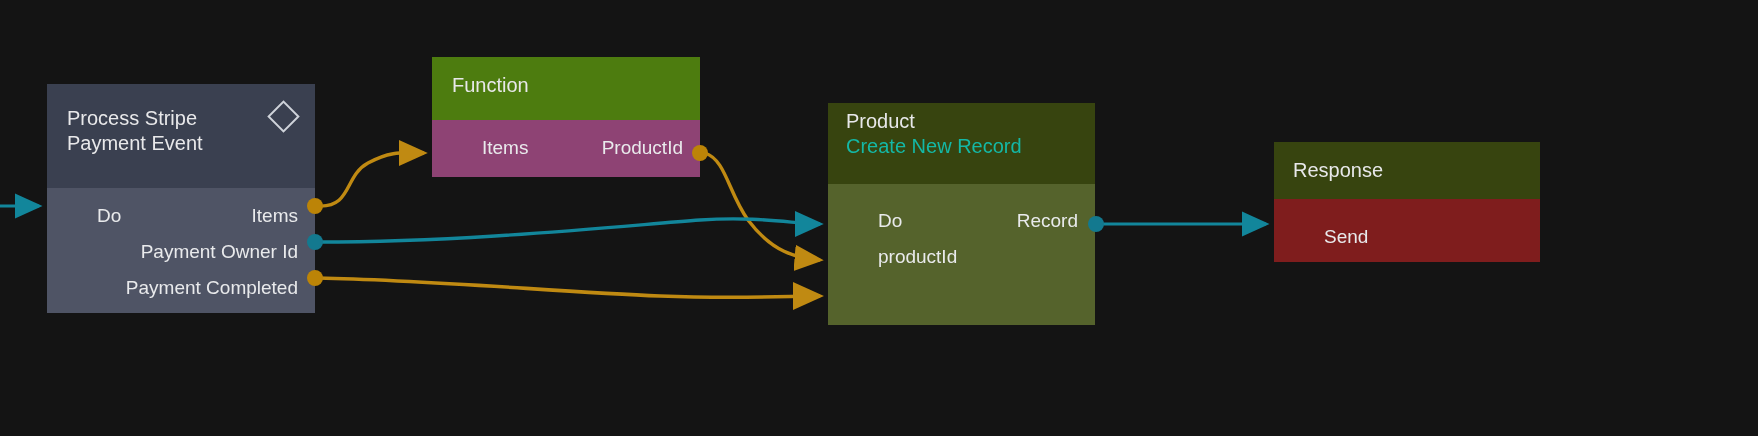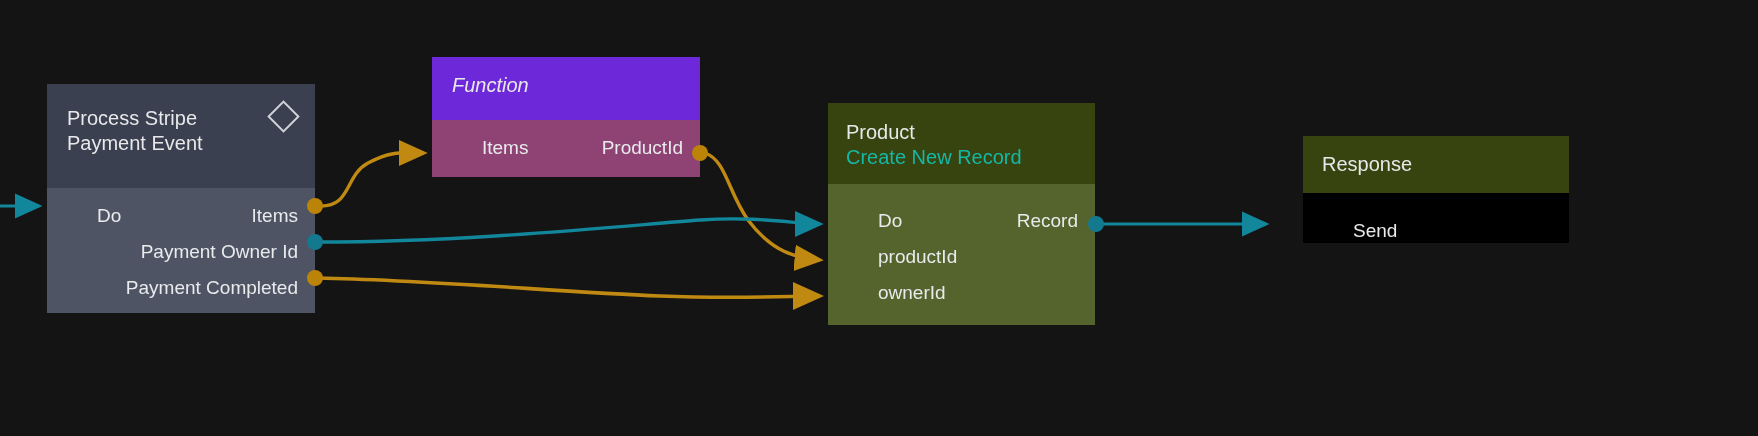--- a/index.html
+++ b/index.html
@@ -25,32 +25,32 @@
   
   #node-trigger{left:47px;top:84px;width:268px;height:229px;}
   #node-trigger .hdr{height:104px;background:#3a4050;padding:22px 0 0 20px;}
   #node-trigger .body{height:125px;background:#4f5465;padding-top:10px;}
 
   .diamond{position:absolute;right:20px;top:21px;width:19px;height:19px;
            border:2px solid #cfd3da;transform:rotate(45deg);}
 
   
   #node-function{left:432px;top:57px;width:268px;height:120px;}
-  #node-function .hdr{height:63px;background:#6d28d9;padding:16px 0 13px 20px;font-style:italic;}
+  #node-function .hdr{height:63px;background:#4d7c0f;padding:16px 0 13px 20px;}
   #node-function .body{height:57px;background:#8e4374;padding-top:10px;}
 
   
   #node-product{left:828px;top:103px;width:267px;height:222px;}
-  #node-product .hdr{height:81px;background:#37440f;padding:17px 0 0 18px;}
+  #node-product .hdr{height:81px;background:#37440f;padding:6px 0 0 18px;}
   #node-product .body{height:141px;background:#55632c;padding-top:19px;}
 
   
-  #node-response{left:1274px;top:136px;width:266px;height:126px;margin-left:29px;}
+  #node-response{left:1274px;top:142px;width:266px;height:126px;}
   #node-response .hdr{height:57px;background:#37440f;padding:16px 0 0 19px;}
-  #node-response .body{height:50px;background:#000000;padding-top:20px;}
+  #node-response .body{height:63px;background:#7f1d1d;padding-top:20px;}
 
   .port{position:absolute;width:16px;height:16px;border-radius:50%;}
   .port.gold{background:#bc8407;}
   .port.teal{background:#13798f;}
 </style>
 </head>
 <body>
 
 <div id="canvas">
 
@@ -121,23 +121,20 @@
       <div class="subtitle">Create New Record</div>
     </div>
     <div class="body">
       <div class="row">
         <span class="lbl-l">Do</span>
         <span class="lbl-r">Record</span>
       </div>
       <div class="row">
         <span class="lbl-l">productId</span>
       </div>
-      <div class="row">
-        <span class="lbl-l">ownerId</span>
-      </div>
     </div>
   </div>
 
   <div class="port teal" style="left:1088px;top:216px;"></div>
 
   <div class="node" id="node-response">
     <div class="hdr">
       <div class="title">Response</div>
     </div>
     <div class="body">

